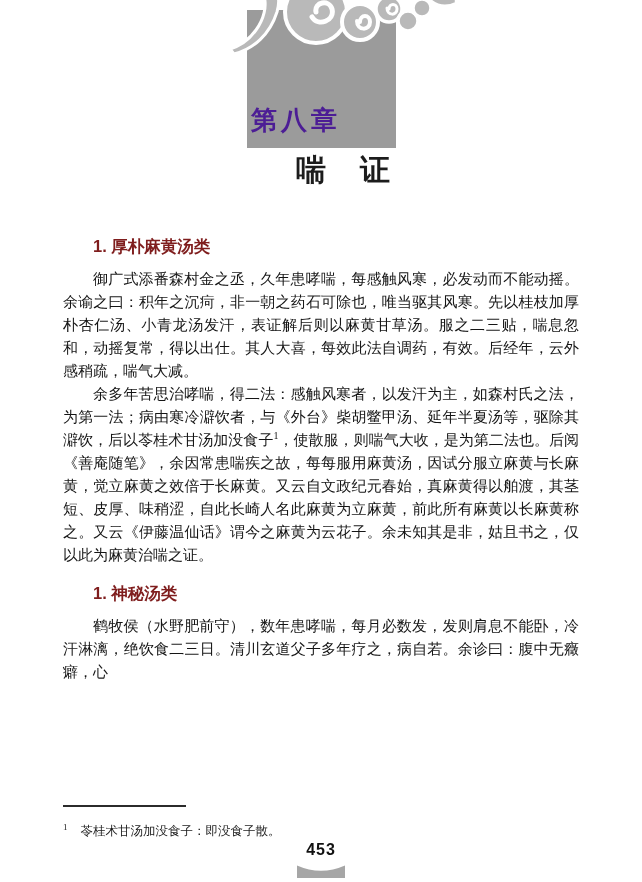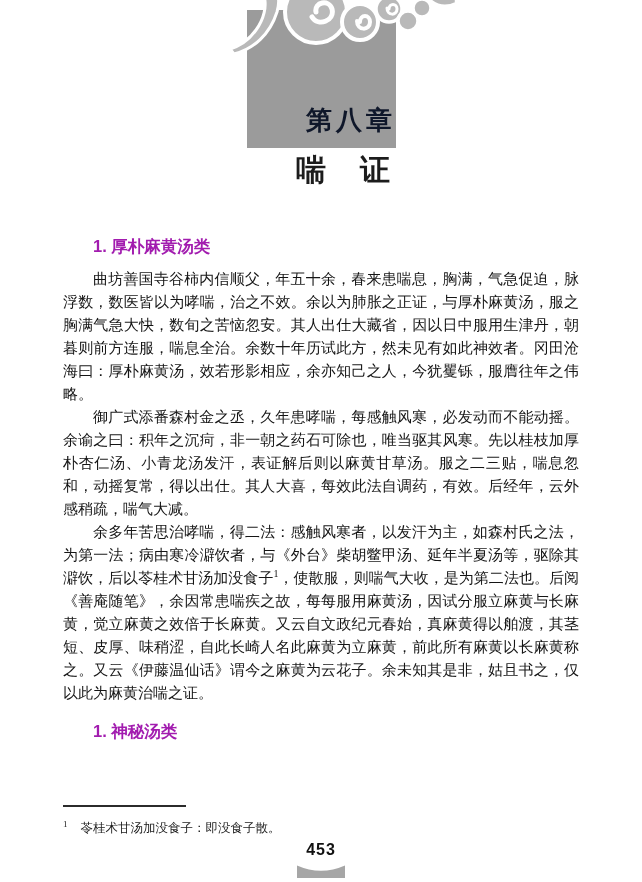--- a/index.html
+++ b/index.html
@@ -10,56 +10,56 @@
     color:var(--text,#1c1c1c);
   }
 
   
   .chapter-box {
     position:absolute; left:247px; top:10px; width:149px; height:138px;
     background:var(--chapter-box,#9b9b9b);
   }
   .chapter-label {
     position:absolute; left:0; bottom:10px; width:100%;
-    text-align:right; color:#0f172a;
+    text-align:left; color:#4c1d95;
     font-family:"Liberation Sans","DejaVu Sans",sans-serif;
     font-weight:bold; font-size:26px; letter-spacing:4px; text-indent:4px;
   }
   .cloud-wrap {
     position:absolute; left:224px; top:0; width:232px; height:62px; z-index:2;
   }
   .chapter-title {
     position:absolute; left:0; top:150px; width:100%; margin:0;
     text-align:center; font-size:30px; font-weight:bold; letter-spacing:2px;padding-left:23px;
   }
 
   
   .content {
     position:absolute; left:63px; top:236px; width:516px;
   }
   .section-heading {
     margin:16px 0 10px 30px; font-size:16.5px; font-weight:bold;
     font-family:"Liberation Sans","DejaVu Sans",sans-serif;
-    color:#a21caf;
+    color:#7f1d1d;
   }
   .section-heading.first { margin-top:0; }
   .content p {
     margin:0; font-size:15px; line-height:23px;
     text-align:justify; text-indent:30px; color:#151515;
   }
   .content p sup { font-size:10px; line-height:0; }
 
   
   .footnote-rule {
     position:absolute; left:63px; top:805px; width:123px; height:2px;
     background:#2b2b2b;
   }
   .footnote {
     position:absolute; left:63px; top:817px; width:516px;
-    font-size:12.5px; line-height:15px; color:#1b1b1b;
+    font-size:12.5px; line-height:21px; color:#1b1b1b;
   }
   .footnote .fn-marker { font-size:9px; vertical-align:super; margin-right:13px; }
 
   
   .page-number {
     position:absolute; left:0; top:841px; width:100%;
     text-align:center; font-family:"Liberation Sans","DejaVu Sans",sans-serif;
     font-weight:bold; font-size:16px; letter-spacing:1px; color:#111; z-index:2;
   }
   .page-ribbon { position:absolute; left:297px; top:864px; width:48px; height:14px; }
@@ -92,26 +92,26 @@
 
       <path d="M204,-2 C212,6 222,8 232,3 L232,-4 L204,-4 Z" fill="var(--cloud,#b9b9b9)" stroke="#ffffff" stroke-width="2.5"></path>
     </svg>
   </div>
 
   <h1 class="chapter-title">喘　证</h1>
 
   <div class="content">
 
     <h2 class="section-heading first">1. 厚朴麻黄汤类</h2>
-    <p>曲坊善国寺谷柿内信顺父，年五十余，春来患喘息，胸满，气急促迫，脉浮数，数医皆以为哮喘，治之不效。余以为肺胀之正证，与厚朴麻黄汤，服之胸满气急大快，数旬之苦恼忽安。其人出仕大藏省，因以日中服用生津丹，朝暮则前方连服，喘息全治。余数十年历试此方，然未见有如此神效者。冈田沧海曰：厚朴麻黄汤，效若形影相应，余亦知己之人，今犹矍铄，服膺往年之伟略。</p>
 
     <p>御广式添番森村金之丞，久年患哮喘，每感触风寒，必发动而不能动摇。余谕之曰：积年之沉疴，非一朝之药石可除也，唯当驱其风寒。先以桂枝加厚朴杏仁汤、小青龙汤发汗，表证解后则以麻黄甘草汤。服之二三贴，喘息忽和，动摇复常，得以出仕。其人大喜，每效此法自调药，有效。后经年，云外感稍疏，喘气大减。</p>
     <p><span>余多年苦思治哮喘，得二法：感触风寒者，以发汗为主，如森村氏之法，为第一法；病由寒冷澼饮者，与《外台》柴胡鳖甲汤、延年半夏汤等，驱除其澼饮，后以苓桂术甘汤加没食子</span><sup>1</sup><span>，使散服，则喘气大收，是为第二法也。后阅《善庵随笔》，余因常患喘疾之故，每每服用麻黄汤，因试分服立麻黄与长麻黄，觉立麻黄之效倍于长麻黄。又云自文政纪元春始，真麻黄得以舶渡，其茎短、皮厚、味稍涩，自此长崎人名此麻黄为立麻黄，前此所有麻黄以长麻黄称之。又云《伊藤温仙话》谓今之麻黄为云花子。余未知其是非，姑且书之，仅以此为麻黄治喘之证。</span></p>
 
     <h2 class="section-heading">1. 神秘汤类</h2>
+    <p>鹤牧侯（水野肥前守），数年患哮喘，每月必数发，发则肩息不能卧，冷汗淋漓，绝饮食二三日。清川玄道父子多年疗之，病自若。余诊曰：腹中无癥癖，心</p>
   </div>
 
   <div class="footnote-rule"></div>
   <div class="footnote"><span class="fn-marker">1</span><span>苓桂术甘汤加没食子：即没食子散。</span></div>
 
   <div class="page-number">453</div>
   <div class="page-ribbon">
     <svg width="48" height="14" viewBox="0 0 48 14">
       <path d="M0,1.5 Q24,12 48,1.5 L48,14 L0,14 Z" fill="var(--ribbon,#a6a6a6)"></path>
     </svg>

